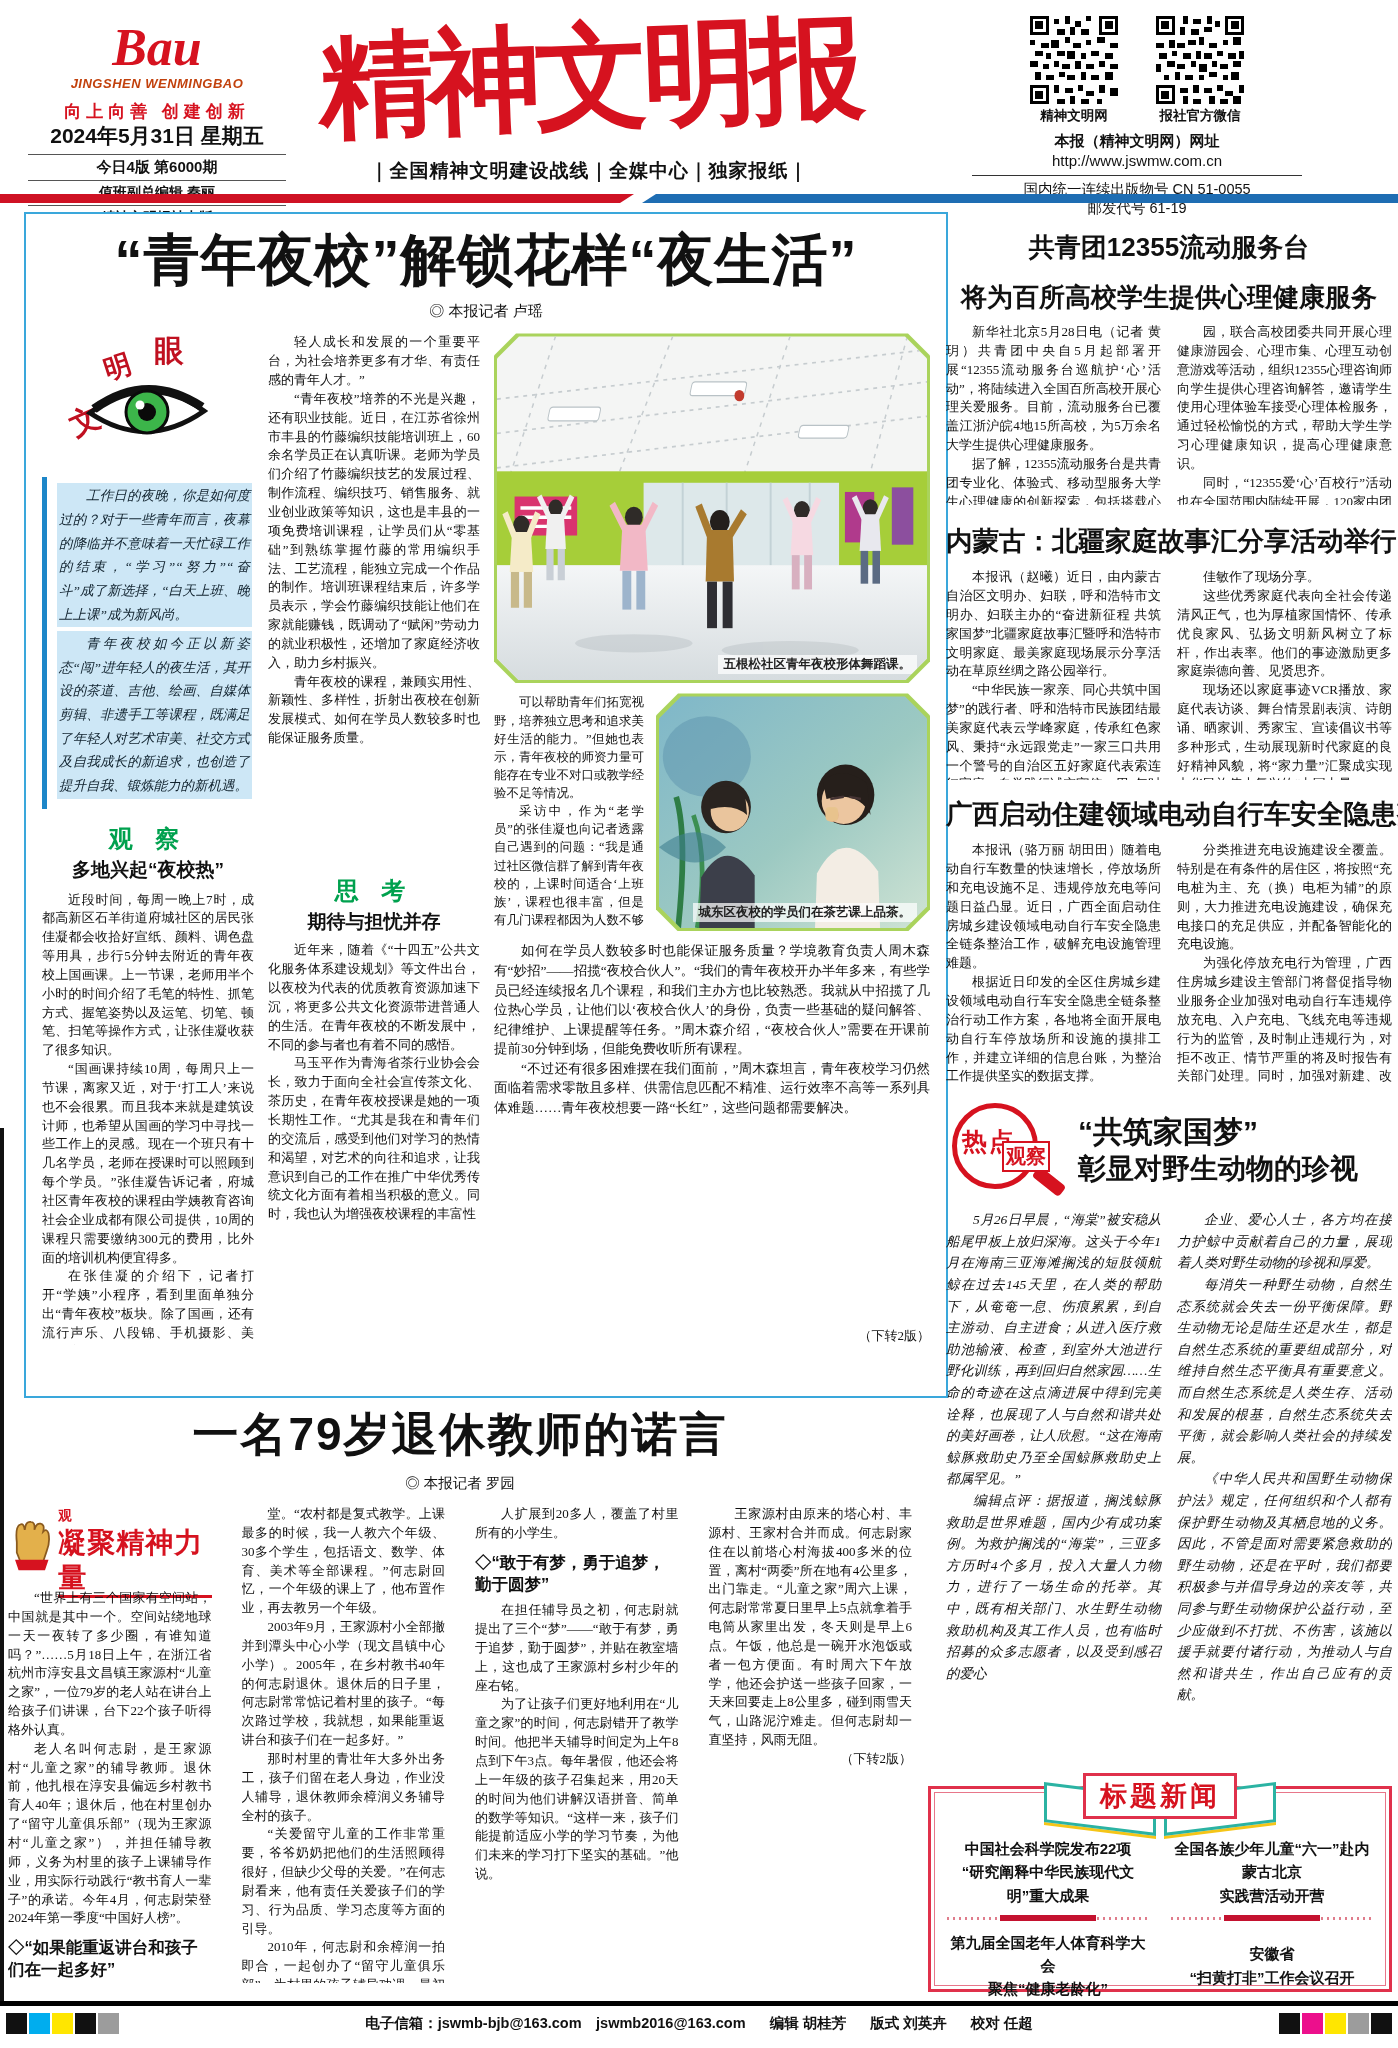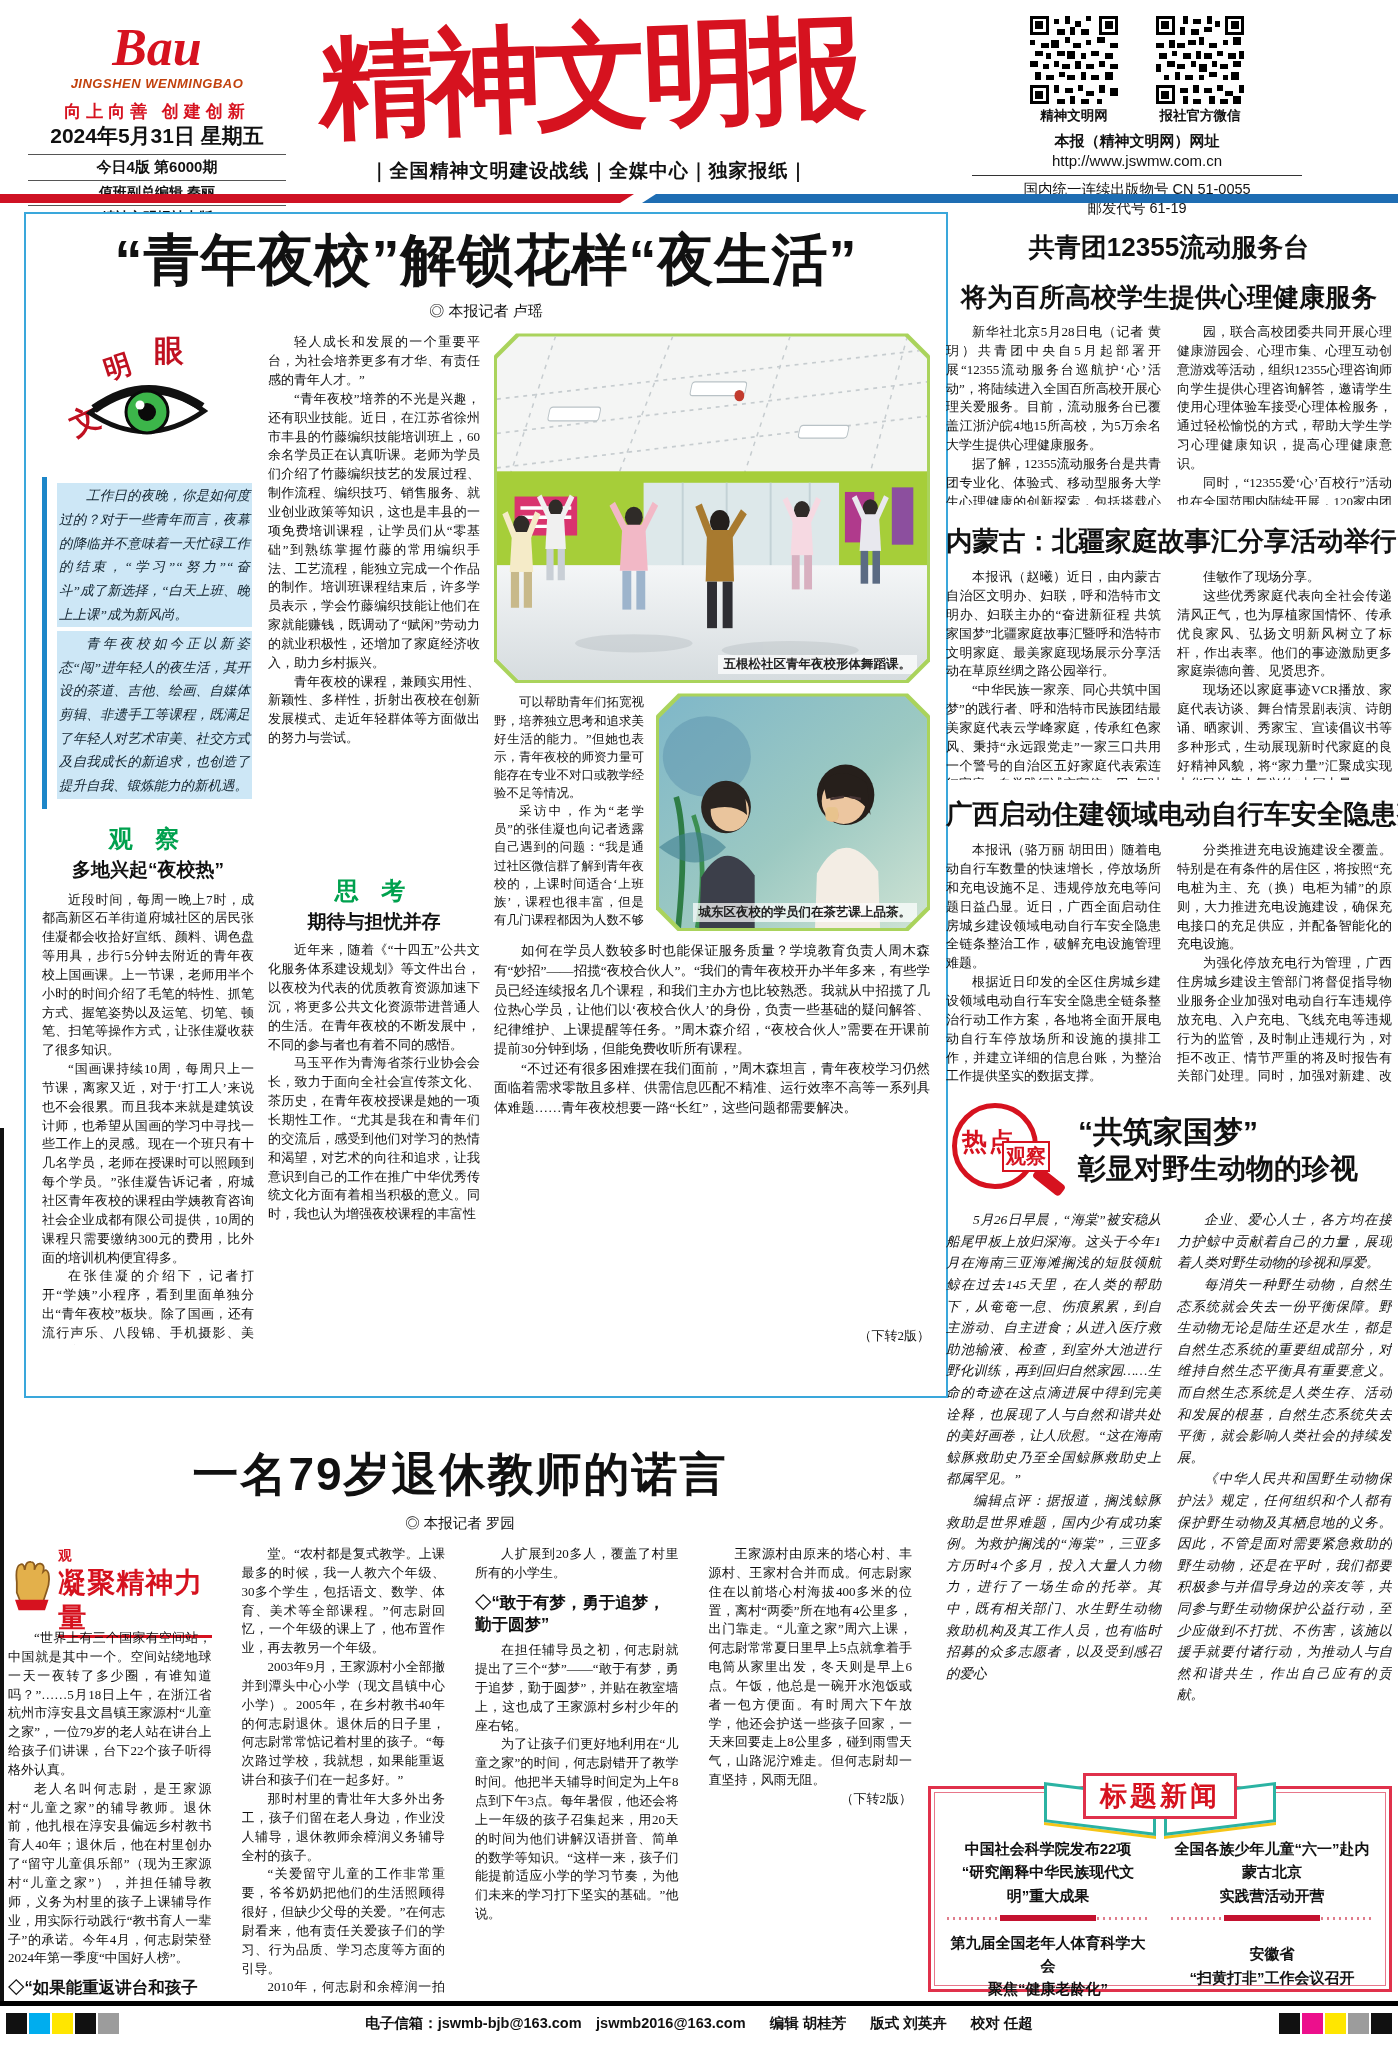--- a/index.html
+++ b/index.html
@@ -96,21 +96,21 @@
   .hs-t1 { position:absolute; left:16px; top:24px; font-size:25px; font-weight:900; color:#d6121f; letter-spacing:2px; }
   .hs-t2 { position:absolute; left:56px; top:40px; font-size:20px; font-weight:900; color:#d6121f; background:#fff; border:2px solid #d6121f; padding:0 2px; }
   .hs-hl { font-weight:900; line-height:1.3; }
   .hs-hl .l1 { font-size:30px; } .hs-hl .l2 { font-size:28px; }
   .hs-body { display:flex; gap:16px; margin-top:12px; height:562px; overflow:hidden; }
   .hs-body .col { flex:1; }
   .hs-body p { font-family:"Liberation Serif",serif; font-style:italic; font-size:13.5px; line-height:1.6; text-indent:2em; text-align:justify; }
 
   
   .teacher { position:absolute; left:8px; top:1404px; width:904px; height:592px; overflow:hidden; }
-  .t-hl { text-align:center; font-size:46px; font-weight:900; letter-spacing:2px;margin-top:40px; }
+  .t-hl { text-align:center; font-size:46px; font-weight:900; letter-spacing:2px; }
   .t-by { text-align:center; font-size:14.5px; margin-top:8px; }
   .t-cols { display:flex; gap:30px; margin-top:12px; height:478px; overflow:hidden; }
   .t-cols .col { flex:1; overflow:hidden; }
   .t-sub { font-size:16.5px; font-weight:900; line-height:1.35; margin:8px 0 6px; font-family:"Liberation Sans",sans-serif; }
   .badge { display:flex; align-items:center; gap:8px; height:76px; margin-bottom:8px; }
   .badge-l1 { font-size:13.5px; font-weight:900; color:#d6121f; letter-spacing:1px; }
   .badge-l2 { font-size:28px; font-weight:900; color:#d6121f; letter-spacing:1px; border-bottom:3px solid #d6121f; line-height:1.25; }
 
   
   .bn-box { position:absolute; left:928px; top:1786px; width:464px; height:206px;
@@ -220,21 +220,21 @@
             <p>近段时间，每周一晚上7时，成都高新区石羊街道府城社区的居民张佳凝都会收拾好宣纸、颜料、调色盘等用具，步行5分钟去附近的青年夜校上国画课。上一节课，老师用半个小时的时间介绍了毛笔的特性、抓笔方式、握笔姿势以及运笔、切笔、顿笔、扫笔等操作方式，让张佳凝收获了很多知识。</p>
             <p>“国画课持续10周，每周只上一节课，离家又近，对于‘打工人’来说也不会很累。而且我本来就是建筑设计师，也希望从国画的学习中寻找一些工作上的灵感。现在一个班只有十几名学员，老师在授课时可以照顾到每个学员。”张佳凝告诉记者，府城社区青年夜校的课程由学姨教育咨询社会企业成都有限公司提供，10周的课程只需要缴纳300元的费用，比外面的培训机构便宜得多。</p>
             <p>在张佳凝的介绍下，记者打开“学姨”小程序，看到里面单独分出“青年夜校”板块。除了国画，还有流行声乐、八段锦、手机摄影、美妆、普拉提、帕梅拉等课程正在开班，在成都市多个区域开设了授课点。</p>
           </div>
       </div>
 
       <div class="fcolB">
         <div class="bodytext b1">
             <p>轻人成长和发展的一个重要平台，为社会培养更多有才华、有责任感的青年人才。”</p>
             <p>“青年夜校”培养的不光是兴趣，还有职业技能。近日，在江苏省徐州市丰县的竹藤编织技能培训班上，60余名学员正在认真听课。老师为学员们介绍了竹藤编织技艺的发展过程、制作流程、编织技巧、销售服务、就业创业政策等知识，这也是丰县的一项免费培训课程，让学员们从“零基础”到熟练掌握竹藤的常用编织手法、工艺流程，能独立完成一个作品的制作。培训班课程结束后，许多学员表示，学会竹藤编织技能让他们在家就能赚钱，既调动了“赋闲”劳动力的就业积极性，还增加了家庭经济收入，助力乡村振兴。</p>
-            <p>青年夜校的课程，兼顾实用性、新颖性、多样性，折射出夜校在创新发展模式、走近年轻群体等方面做出的努力与尝试。</p>
+            <p>青年夜校的课程，兼顾实用性、新颖性、多样性，折射出夜校在创新发展模式、如何在学员人数较多时也能保证服务质量。</p>
           </div>
         <div class="sec-tag">思 考</div>
         <div class="sec-sub">期待与担忧并存</div>
         <div class="bodytext b2">
             <p>近年来，随着《“十四五”公共文化服务体系建设规划》等文件出台，以夜校为代表的优质教育资源加速下沉，将更多公共文化资源带进普通人的生活。在青年夜校的不断发展中，不同的参与者也有着不同的感悟。</p>
             <p>马玉平作为青海省茶行业协会会长，致力于面向全社会宣传茶文化、茶历史，在青年夜校授课是她的一项长期性工作。“尤其是我在和青年们的交流后，感受到他们对学习的热情和渴望，对艺术的向往和追求，让我意识到自己的工作在推广中华优秀传统文化方面有着相当积极的意义。同时，我也认为增强夜校课程的丰富性</p>
           </div>
       </div>
 
       <div class="fcolC">

